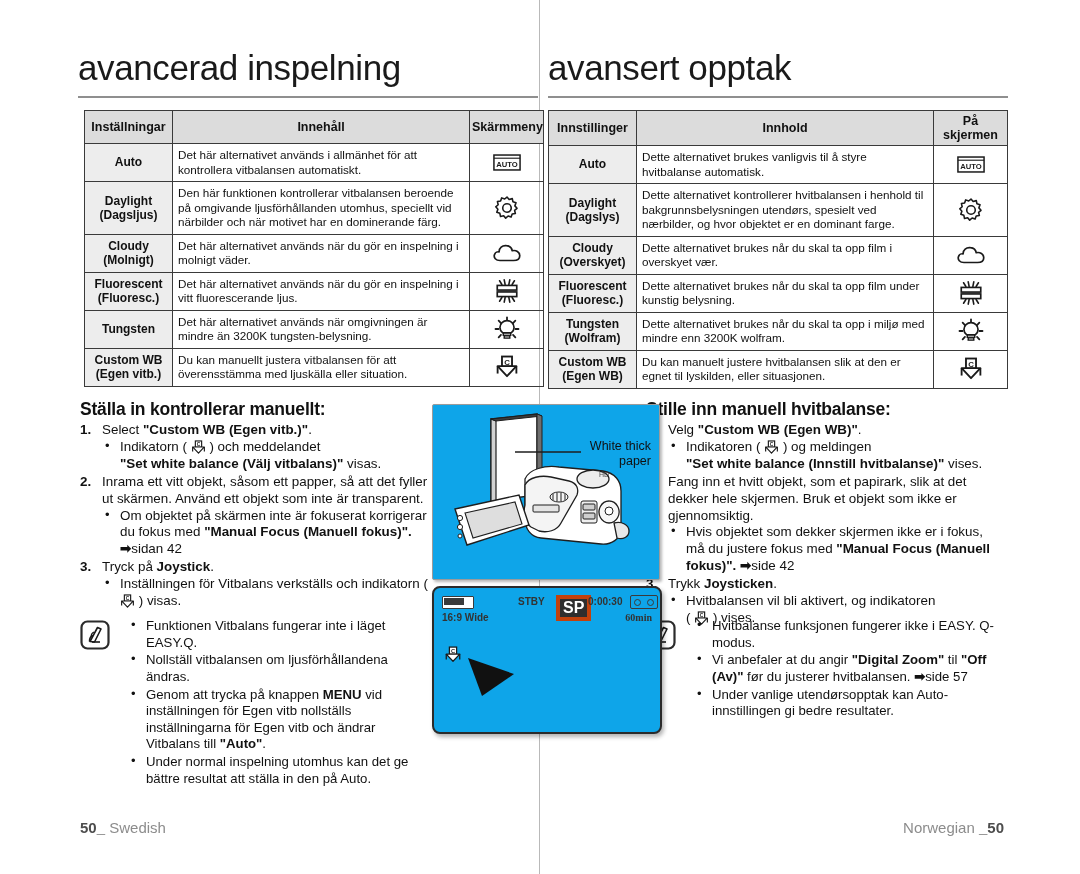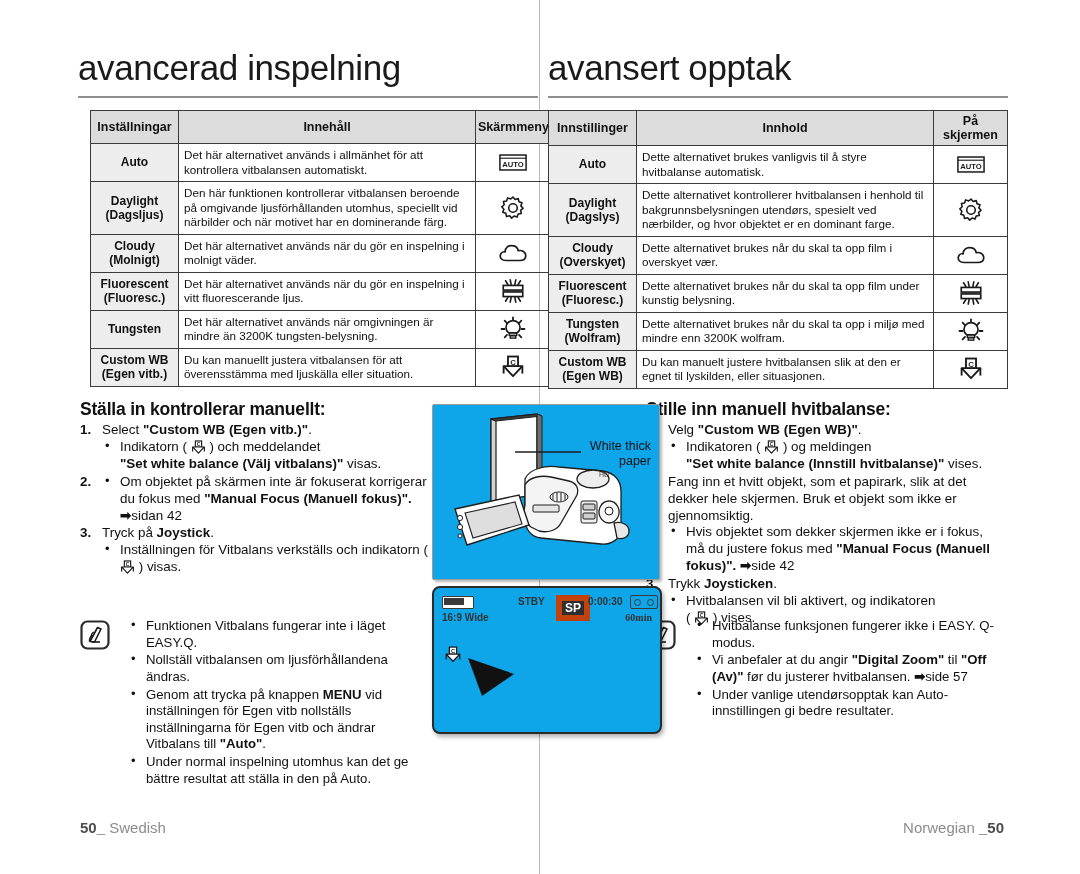--- a/index.html
+++ b/index.html
@@ -41,21 +41,21 @@
   .page.right .chapter-rule{left:8px;top:96px;width:460px;}
 
   
   table.spec{
     position:absolute;
     border-collapse:collapse;
     width:460px;
     table-layout:fixed;
     font-size:11.5px;
   }
-  .page.left table.spec{left:90px;top:110px;}
+  .page.left table.spec{left:84px;top:110px;}
   .page.right table.spec{left:8px;top:110px;}
 
   table.spec th,table.spec td{
     border:1px solid #3a3a3a;
     padding:4px 5px;
     vertical-align:middle;
   }
   table.spec thead th{
     background:#dcdcdc;
     font-weight:bold;
@@ -178,22 +178,22 @@
   }
   .lcd-txt{position:absolute;font-size:10px;font-weight:bold;color:#333;white-space:nowrap;}
   .battery{
     position:absolute;left:8px;top:8px;width:30px;height:11px;
     border:1.5px solid #3a3a3a;border-radius:1px;background:#fff;
   }
   .battery:before{
     content:"";position:absolute;left:1px;top:1px;width:20px;height:7px;background:#3a3a3a;
   }
   .sp-box{
-    position:absolute;font-size:12px;font-weight:bold;color:#fff;background:#2e2e2e;
-    padding:0 3px;border:6px solid #c2410c;
+    position:absolute;font-size:16px;font-weight:bold;color:#fff;background:#2e2e2e;
+    padding:0 3px;border:4px solid #c2410c;
   }
   .tape{
     position:absolute;width:26px;height:12px;border:1.5px solid #3a3a3a;border-radius:2px;
   }
   .tape:before,.tape:after{
     content:"";position:absolute;top:3px;width:5px;height:5px;border:1px solid #3a3a3a;border-radius:50%;
   }
   .tape:before{left:3px;}
   .tape:after{right:3px;}
   .wb-ind{position:absolute;left:10px;top:58px;}
@@ -318,21 +318,21 @@
             <li>Indikatorn ( <span class="ic">
     <svg width="15" height="15" viewBox="0 0 22 22">
       <rect x="6.4" y="1.4" width="9.2" height="9.2" fill="#fff" stroke="#1a1a1a" stroke-width="1.7"></rect>
       <text x="11" y="8.8" font-family="Liberation Sans, sans-serif" font-size="7.2" font-weight="bold" text-anchor="middle" fill="#1a1a1a">C</text>
       <path d="M2.4 10.2 L19.6 10.2 L11 19.4 Z" fill="#fff" stroke="#1a1a1a" stroke-width="1.7" stroke-linejoin="round"></path>
       <line x1="2.4" y1="10.2" x2="2.4" y2="17" stroke="#1a1a1a" stroke-width="1.7"></line>
       <line x1="19.6" y1="10.2" x2="19.6" y2="17" stroke="#1a1a1a" stroke-width="1.7"></line>
     </svg>
   </span> ) och meddelandet <br><b>"Set white balance (Välj vitbalans)"</b> visas.</li>
           </ul></li>
-        <li><span class="num">2.</span><ul class="subs">
+        <li><span class="num">2.</span><span>Inrama ett vitt objekt, såsom ett papper, så att det fyller ut skärmen. Använd ett objekt som inte är transparent.</span><ul class="subs">
             <li>Om objektet på skärmen inte är fokuserat korrigerar du fokus med <b>"Manual Focus (Manuell fokus)".</b> <b>➡</b>sidan 42</li>
           </ul></li>
         <li><span class="num">3.</span><span>Tryck på <b>Joystick</b>.</span><ul class="subs">
             <li>Inställningen för Vitbalans verkställs och indikatorn ( <span class="ic">
     <svg width="15" height="15" viewBox="0 0 22 22">
       <rect x="6.4" y="1.4" width="9.2" height="9.2" fill="#fff" stroke="#1a1a1a" stroke-width="1.7"></rect>
       <text x="11" y="8.8" font-family="Liberation Sans, sans-serif" font-size="7.2" font-weight="bold" text-anchor="middle" fill="#1a1a1a">C</text>
       <path d="M2.4 10.2 L19.6 10.2 L11 19.4 Z" fill="#fff" stroke="#1a1a1a" stroke-width="1.7" stroke-linejoin="round"></path>
       <line x1="2.4" y1="10.2" x2="2.4" y2="17" stroke="#1a1a1a" stroke-width="1.7"></line>
       <line x1="19.6" y1="10.2" x2="19.6" y2="17" stroke="#1a1a1a" stroke-width="1.7"></line>

